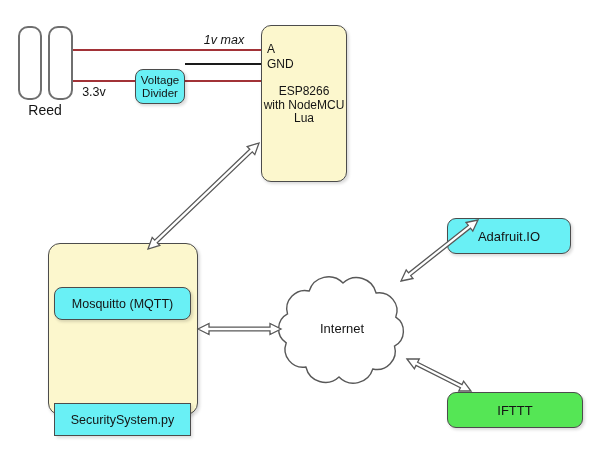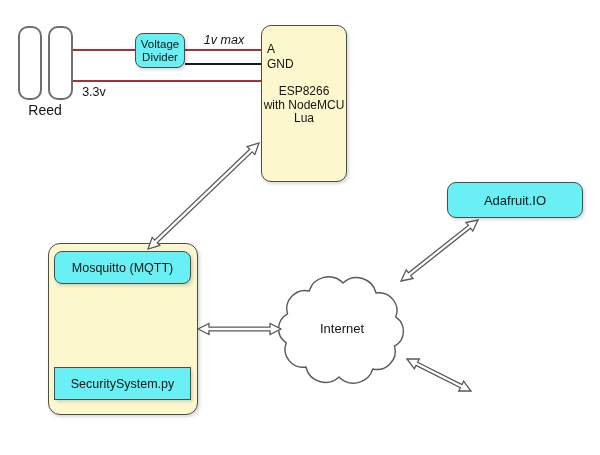--- a/index.html
+++ b/index.html
@@ -17,35 +17,35 @@
     position:relative;width:600px;height:455px;background:#ffffff;overflow:hidden;
     font-family:"Liberation Sans","DejaVu Sans",sans-serif;color:var(--text);
   }
   svg.layer{position:absolute;left:0;top:0;pointer-events:none;}
   .node{
     position:absolute;box-sizing:border-box;border:1.5px solid var(--border);
     display:flex;align-items:center;justify-content:center;text-align:center;
     box-shadow:1.5px 2px 3px rgba(0,0,0,0.14);
   }
   .yellow{background:var(--yellow);}
-  .cyan{background:var(--cyan);}
+  .cyan{background:var(--cyan);margin-top:36px;}
   .green{background:var(--green);}
   .reed-rect{
     position:absolute;box-sizing:border-box;background:#fff;
     border:2px solid #6F6F6F;border-radius:10px;
   }
   .lbl{position:absolute;text-align:center;line-height:1.2;}
   #voltage-divider{left:135px;top:33px;width:50px;height:35px;border-radius:8px;font-size:11.5px;line-height:13px;}
   #esp-box{left:261px;top:25px;width:86px;height:157px;border-radius:10px;align-items:flex-start;}
   #esp-box .pin{position:absolute;left:5px;font-size:12px;}
   #esp-main{position:absolute;left:0;top:59px;width:100%;font-size:12px;line-height:13.5px;text-align:center;}
   #pi-box{left:48px;top:243px;width:150px;height:172px;border-radius:12px;}
   #mosquitto{left:54px;top:251px;width:137px;height:33px;border-radius:8px;font-size:12.5px;}
   #securitysystem{left:54px;top:367px;width:137px;height:33px;border-radius:0;font-size:12.5px;}
-  #adafruit{left:447px;top:182px;width:136px;height:36px;border-radius:9px;font-size:13px;}
+  #adafruit{left:447px;top:182px;width:124px;height:36px;border-radius:9px;font-size:13px;}
   #ifttt{left:447px;top:392px;width:136px;height:36px;border-radius:9px;font-size:13px;}
   #reed-label{left:5px;top:102px;width:80px;font-size:14px;line-height:16.5px;}
   #pi-label{left:48px;top:321px;width:150px;font-size:13px;}
   #internet-label{left:300px;top:321px;width:84px;font-size:13px;}
   #lbl-1vmax{left:196px;top:33px;width:56px;font-size:12.5px;font-style:italic;}
   #lbl-33v{left:76px;top:85px;width:36px;font-size:12.5px;}
 </style>
 </head>
 <body>
 
@@ -84,20 +84,21 @@
     </div>
   </div>
 
   <div class="node yellow" id="pi-box"></div>
   <div class="node cyan" id="mosquitto">Mosquitto (MQTT)</div>
   <div class="node cyan" id="securitysystem">SecuritySystem.py</div>
 
   <div class="lbl" id="internet-label">Internet</div>
 
   <div class="node cyan" id="adafruit">Adafruit.IO</div>
+  <div class="node green" id="ifttt">IFTTT</div>
 
   <svg class="layer" width="600" height="455">
     <path class="arrow" fill="#ffffff" stroke="#585858" stroke-width="1.3" d="M259.0,143.0L247.2,146.6L249.8,149.3L154.7,240.1L152.2,237.4L148.0,249.0L159.8,245.4L157.2,242.7L252.3,151.9L254.8,154.6Z"></path>
     <path class="arrow" fill="#ffffff" stroke="#585858" stroke-width="1.3" d="M198.0,329.0L209.0,334.5L209.0,330.8L270.0,330.8L270.0,334.5L281.0,329.0L270.0,323.5L270.0,327.2L209.0,327.2L209.0,323.5Z"></path>
     <path class="arrow" fill="#ffffff" stroke="#585858" stroke-width="1.3" d="M401.0,281.0L413.0,278.5L410.7,275.6L470.5,228.2L472.8,231.1L478.0,220.0L466.0,222.5L468.3,225.4L408.5,272.8L406.2,269.9Z"></path>
     <path class="arrow" fill="#ffffff" stroke="#585858" stroke-width="1.3" d="M407.0,359.0L414.4,368.8L416.0,365.5L460.4,387.7L458.7,391.0L471.0,391.0L463.6,381.2L462.0,384.5L417.6,362.3L419.3,359.0Z"></path>
   </svg>
 
 </div>
 

